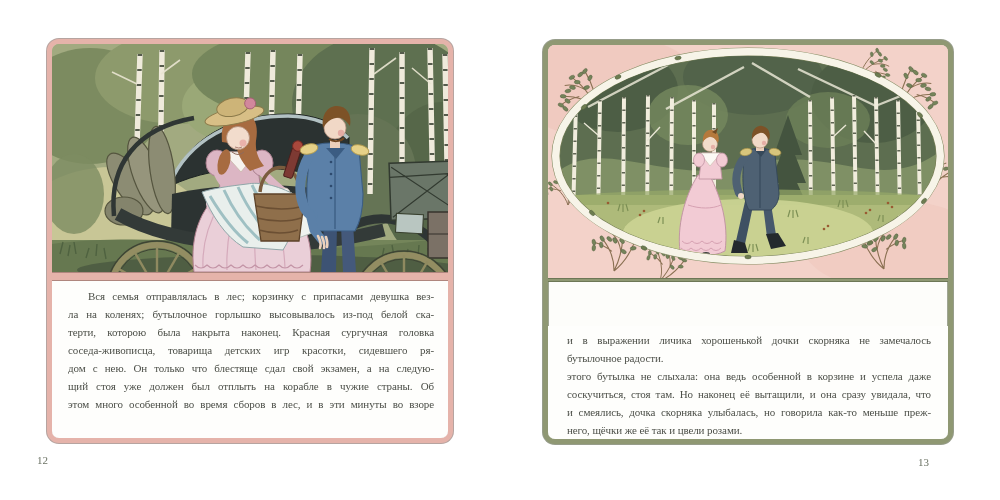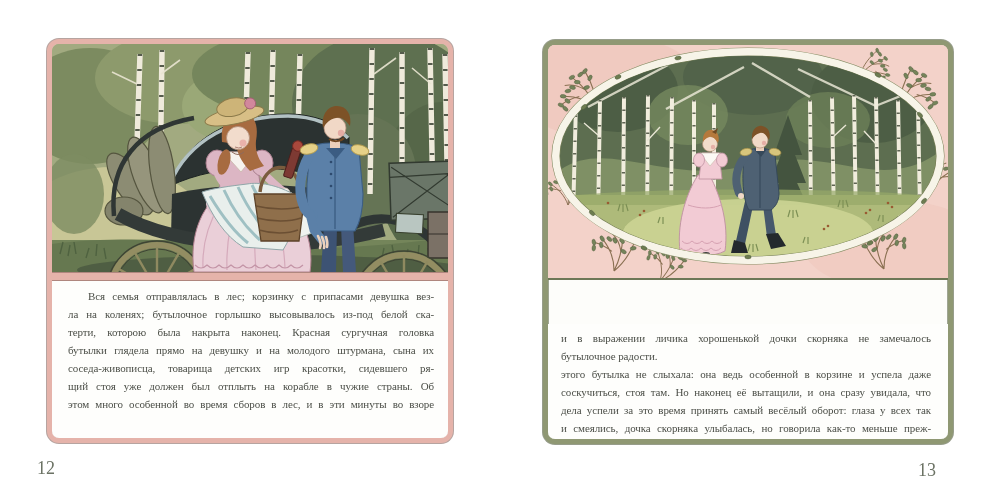--- a/index.html
+++ b/index.html
@@ -26,27 +26,27 @@
   .frame-right .illus{background:var(--pink-wash,#f3d2c9);}
   .divider-left{height:7px;background:var(--left-frame,#e5b3aa);
     border-top:1px solid rgba(122,90,82,.5);border-bottom:1px solid rgba(122,90,82,.5);}
   .divider-right{height:7px;background:var(--right-frame,#8f9873);
     border-top:1px solid rgba(82,92,62,.55);border-bottom:1px solid rgba(82,92,62,.55);}
   .textarea{
     flex:1;background:#fefefc;color:var(--text,#4c4f48);
     font-size:11px;line-height:18px;letter-spacing:-0.1px;
   }
   .frame-left .textarea{padding:6px 14px 0 16px;}
-  .frame-right .textarea{padding:5px 17px 0 13px;margin-top:44px;}
+  .frame-right .textarea{padding:5px 17px 0 19px;margin-top:44px;}
   .line{text-align:justify;text-align-last:justify;-moz-text-align-last:justify;}
   .line.endline{text-align-last:left;-moz-text-align-last:left;}
   .line.indent{text-indent:20px;}
   .pagenum{
     position:absolute;color:var(--page-number,#6b7264);
-    font-size:18px;line-height:14px;margin-top:8px;
+    font-size:11px;line-height:14px;
   }
   .pagenum-left{left:37px;top:453px;}
   .pagenum-right{left:918px;top:455px;}
 </style>
 </head>
 <body>
 
 <section class="page-frame frame-left">
   <div class="illus">
     <svg width="396" height="228" viewBox="0 0 396 228">
@@ -191,22 +191,22 @@
         <path d="M277,95 C281,98 288,98 292,94" stroke="#6e4520" stroke-width="2" fill="none"></path>
         <path d="M271,84 C269,69 277,62 285,62 C295,62 300,71 298,82 C293,75 289,73 284,74 C278,75 274,79 271,84 Z" fill="#7d5227"></path>
       </g>
     </svg>
   </div>
   <div class="divider-left"></div>
   <div class="textarea">
       <div class="line indent">Вся семья отправлялась в лес; корзинку с припасами девушка вез-</div>
       <div class="line">ла на коленях; бутылочное горлышко высовывалось из-под белой ска-</div>
       <div class="line">терти, которою была накрыта наконец. Красная сургучная головка</div>
-      <div class="line">бутылки глядела прямо на девушку и на молодого штурмана, сына их</div>
       <div class="line">соседа-живописца, товарища детских игр красотки, сидевшего ря-</div>
+      <div class="line">дом с нею. Он только что блестяще сдал свой экзамен, а на следую-</div>
       <div class="line">щий стоя уже должен был отплыть на корабле в чужие страны. Об</div>
       <div class="line">этом много особенной во время сборов в лес, и в эти минуты во взоре</div>
     </div>
 </section>
 
 <section class="page-frame frame-right">
   <div class="illus">
     <svg width="400" height="233" viewBox="0 0 400 233">
       <defs>
         <clipPath id="ovalClip">
@@ -333,20 +333,19 @@
           <ellipse cx="200" cy="212" rx="3.2" ry="1.9"></ellipse>
       </g>
     </svg>
   </div>
   <div class="divider-right"></div>
   <div class="textarea">
       <div class="line">и в выражении личика хорошенькой дочки скорняка не замечалось</div>
       <div class="line endline">бутылочное радости.</div>
       <div class="line">этого бутылка не слыхала: она ведь особенной в корзине и успела даже</div>
       <div class="line">соскучиться, стоя там. Но наконец её вытащили, и она сразу увидала, что</div>
-      <div class="line">дела успели за это время принять самый весёлый оборот: глаза у всех так</div>
       <div class="line">и смеялись, дочка скорняка улыбалась, но говорила как-то меньше преж-</div>
       <div class="line endline">него, щёчки же её так и цвели розами.</div>
     </div>
 </section>
 
 <div class="pagenum pagenum-left">12</div>
 <div class="pagenum pagenum-right">13</div>
 
 </body></html>

